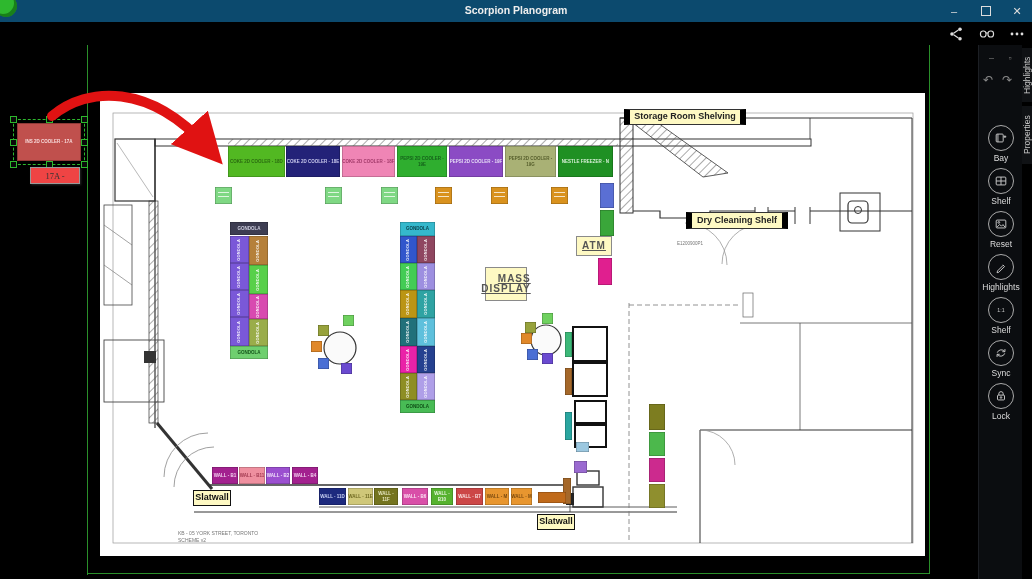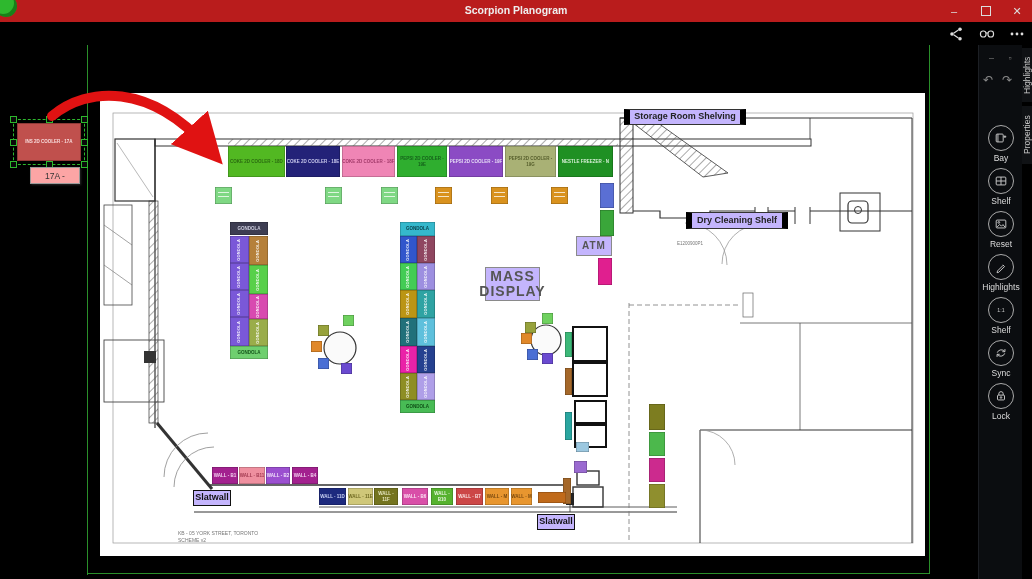--- a/index.html
+++ b/index.html
@@ -1,19 +1,19 @@
 <!DOCTYPE html>
 <html><head>
 <meta charset="utf-8">
 <style>
   html,body{margin:0;padding:0;background:#000;}
   #stage{position:relative;width:1032px;height:579px;background:#000;overflow:hidden;
          font-family:"Liberation Sans",sans-serif;}
   
-  #titlebar{position:absolute;left:0;top:0;width:1032px;height:22px;background:#b91c1c;}
+  #titlebar{position:absolute;left:0;top:0;width:1032px;height:22px;background:#0c4a6e;}
   #app-title{position:absolute;left:0;right:0;top:4px;text-align:center;color:#eee;
              font-size:10.5px;font-weight:600;}
   #logo{position:absolute;left:-5px;top:-5px;width:22px;height:22px;border-radius:50%;
         background:#2eb82e;box-shadow:inset -3px -3px 0 rgba(0,60,0,.45);}
   .winbtn{position:absolute;top:0;width:28px;height:22px;color:#ddd;font-size:11px;
           display:flex;align-items:center;justify-content:center;}
   #btn-min{left:940px;} #btn-max{left:972px;} #btn-close{left:1003px;}
   #btn-max .sq{width:8px;height:8px;border:1px solid #ddd;}
   
   #tabbar{position:absolute;left:0;top:22px;width:1032px;height:23px;background:#2b2b2b;
@@ -44,38 +44,38 @@
   #canvas{position:absolute;left:100px;top:93px;width:825px;height:463px;background:#fff;}
   #plansvg{position:absolute;left:0;top:0;}
   #plan-blocks{position:absolute;left:0;top:0;width:825px;height:463px;}
   .blk{position:absolute;display:flex;align-items:center;justify-content:center;text-align:center;
        color:#fff;font-size:4.5px;font-weight:700;line-height:1.15;overflow:hidden;
        box-shadow:inset 0 0 0 0.5px rgba(0,0,0,.35);}
   .vblk span{writing-mode:vertical-rl;transform:rotate(180deg);font-size:4px;letter-spacing:.2px;
              opacity:.9;}
   .mini::after{content:"";position:absolute;left:3px;right:3px;top:5px;height:1px;
                background:rgba(255,255,255,.75);box-shadow:0 4px 0 rgba(255,255,255,.75);}
-  .planlabel{position:absolute;background:#c4b5fd;color:#222;display:flex;align-items:center;
+  .planlabel{position:absolute;background:#fef9c3;color:#222;display:flex;align-items:center;
              justify-content:center;text-align:center;font-weight:600;line-height:1.05;
              box-sizing:border-box;}
   .planlabel.cap{border-top:1px solid #333;border-bottom:1px solid #333;
                  border-left:6px solid #000;border-right:6px solid #000;}
-  .planlabel.plain{border:1px solid #8a8a8a;color:#555;letter-spacing:1px;}
+  .planlabel.plain{border:1px solid #8a8a8a;color:#555;letter-spacing:1px;text-decoration:underline;}
   .planlabel.thick{border:1.5px solid #111;color:#111;}
   .plannote{position:absolute;color:#777;white-space:nowrap;}
   
   #float-sel{position:absolute;left:13px;top:119px;width:72px;height:46px;
              border:1.5px dashed #2db82d;box-sizing:border-box;}
   #float-box{position:absolute;left:3px;top:3px;right:3px;bottom:3px;background:#c0504d;
              border:1px solid #8f3a38;color:#f8dcdc;font-size:4.5px;font-weight:700;
              display:flex;align-items:center;justify-content:center;text-align:center;line-height:1.2;}
   .hnd{position:absolute;width:5px;height:5px;background:#0a0a0a;border:1px solid #2db82d;}
-  #float-tag{position:absolute;left:30px;top:167px;width:48px;height:15px;background:#fca5a5;
+  #float-tag{position:absolute;left:30px;top:167px;width:48px;height:15px;background:#ef4444;
              border:1px solid #999;color:#333;font-size:8.5px;display:flex;align-items:center;
-             justify-content:center;box-shadow:1px 1px 2px rgba(255,255,255,.15);}
+             justify-content:center;box-shadow:1px 1px 2px rgba(255,255,255,.15);font-family:Liberation Serif, serif;}
   #arrow{position:absolute;left:30px;top:90px;pointer-events:none;}
 </style>
 </head>
 <body>
 
 <div id="stage">
 
   <div id="titlebar">
     <div id="logo"></div>
     <div id="app-title">Scorpion Planogram</div>
@@ -417,21 +417,21 @@
         <div class="blk" style="left: 385px; top: 395px; width: 24px; height: 17px; background: rgb(232, 150, 47); color: rgb(122, 74, 16);">
           <span>WALL - M</span>
         </div>
         <div class="blk" style="left: 411px; top: 395px; width: 21px; height: 17px; background: rgb(232, 150, 47); color: rgb(122, 74, 16);">
           <span>WALL - M</span>
         </div>
         <div class="blk" style="left: 438px; top: 399px; width: 28px; height: 11px; background: rgb(192, 106, 26);"></div>
         <div class="planlabel cap" style="left: 524px; top: 16px; width: 122px; height: 16px; font-size: 9px;">Storage Room Shelving</div>
         <div class="planlabel cap" style="left: 586px; top: 119px; width: 102px; height: 17px; font-size: 9px;">Dry Cleaning Shelf</div>
         <div class="planlabel plain" style="left: 476px; top: 143px; width: 36px; height: 20px; font-size: 10px;">ATM</div>
-        <div class="planlabel plain" style="left: 385px; top: 174px; width: 55px; height: 34px; font-size: 14px;">MASS DISPLAY</div>
+        <div class="planlabel plain" style="left: 385px; top: 174px; width: 42px; height: 34px; font-size: 10px; text-align: right;">MASS DISPLAY</div>
         <div class="planlabel thick" style="left: 93px; top: 397px; width: 38px; height: 16px; font-size: 9px;">Slatwall</div>
         <div class="planlabel thick" style="left: 437px; top: 421px; width: 38px; height: 16px; font-size: 9px;">Slatwall</div>
         <div class="plannote" style="left: 577px; top: 148px; font-size: 4.5px;">E1200900P1</div>
         <div class="plannote" style="left: 78px; top: 437px; font-size: 5px;">KB - 05 YORK STREET, TORONTO</div>
         <div class="plannote" style="left: 78px; top: 444px; font-size: 5px;">SCHEME  v2</div>
       </div>
   </div>
 
   <div id="float-sel">
     <div id="float-box">INS 2D COOLER - 17A</div>

